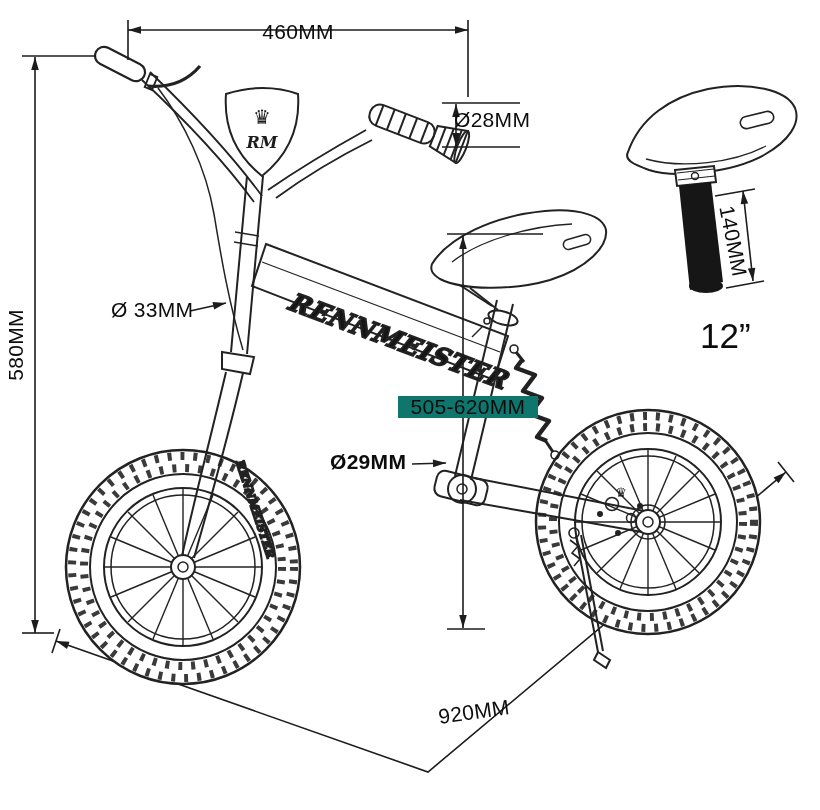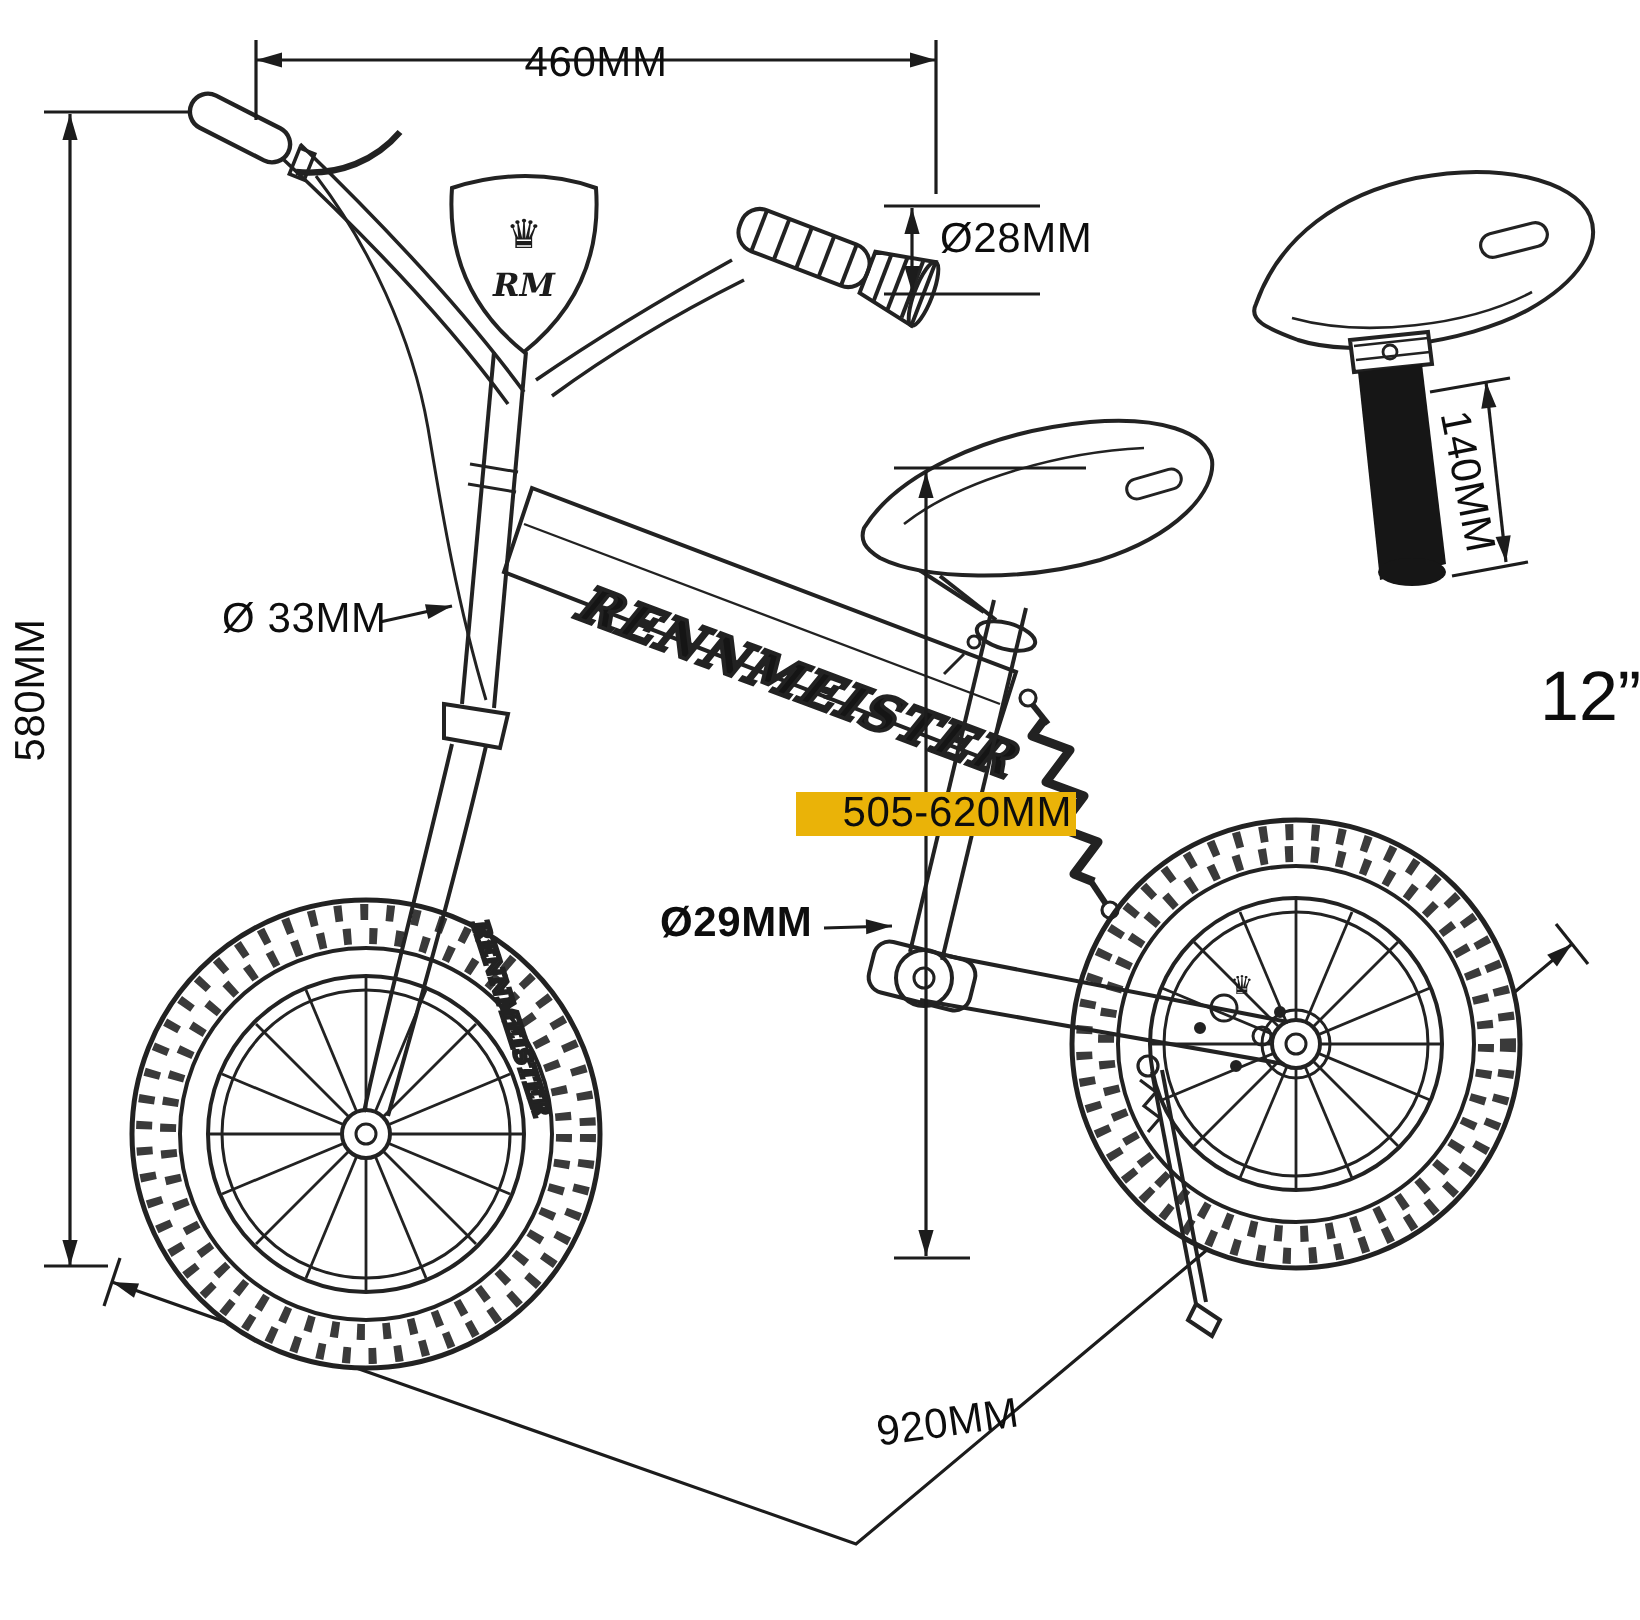--- a/index.html
+++ b/index.html
@@ -10,21 +10,21 @@
   svg.art{position:absolute;left:0;top:0;}
   .dim-label{
     position:absolute;color:#0d0d0d;font-size:21px;line-height:1.05;
     white-space:nowrap;letter-spacing:.3px;z-index:5;
   }
   .center{text-align:center;}
   .rot-ccw{transform:rotate(-90deg);}
   .rot-140{transform:rotate(79deg);}
   .rot-920{transform:rotate(-8deg);}
   .big{font-size:35px;letter-spacing:0;}
-  .whitebg{background:#eab308;padding:0 2px;text-align:right;}
+  .whitebg{background:#0f766e;padding:0 2px;}
 </style>
 </head>
 <body>
 
 <div class="canvas">
 
   <svg class="art" width="820" height="810" viewBox="0 0 820 810">
     <defs>
       <marker id="arr" markerUnits="userSpaceOnUse" markerWidth="14" markerHeight="10" viewBox="0 0 14 10" refX="13.5" refY="5" orient="auto-start-reverse">
         <path d="M0.5,1.2 L13.5,5 L0.5,8.8 Z" fill="#1c1c1c"></path>
@@ -225,29 +225,29 @@
       <g>
         <line x1="715" y1="196" x2="755" y2="189"></line>
         <line x1="726" y1="288" x2="764" y2="281"></line>
         <line x1="743" y1="191" x2="753" y2="281" marker-start="url(#arr)" marker-end="url(#arr)"></line>
       </g>
     </g>
   </svg>
 
   <div class="dim-label center" style="left:248px;top:21px;width:100px;">460MM</div>
 
-  <div class="dim-label" style="left:470px;top:109px;">Ø28MM</div>
+  <div class="dim-label" style="left:454px;top:109px;">Ø28MM</div>
 
   <div class="dim-label center rot-ccw" style="left:-34px;top:334px;width:100px;">580MM</div>
 
   <div class="dim-label" style="left:111px;top:299px;">Ø 33MM</div>
 
   <div class="dim-label center whitebg" style="left:398px;top:396px;width:136px;">505-620MM</div>
 
   <div class="dim-label" style="left:330px;top:451px;font-weight:bold;">Ø29MM</div>
 
   <div class="dim-label center rot-140" style="left:697px;top:230px;width:72px;">140MM</div>
 
-  <div class="dim-label big" style="left:770px;top:318px;margin-top:13px;">12”</div>
+  <div class="dim-label big" style="left:700px;top:318px;">12”</div>
 
   <div class="dim-label center rot-920" style="left:418px;top:701px;width:112px;">920MM</div>
 
 </div>
 
 </body></html>

